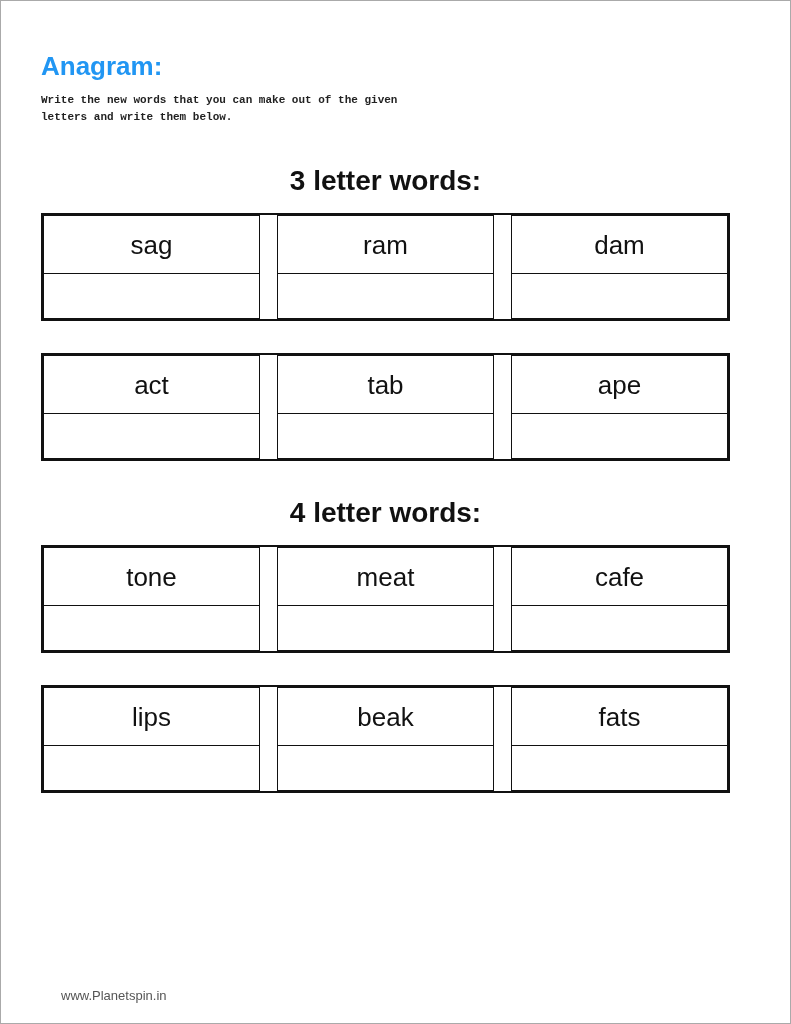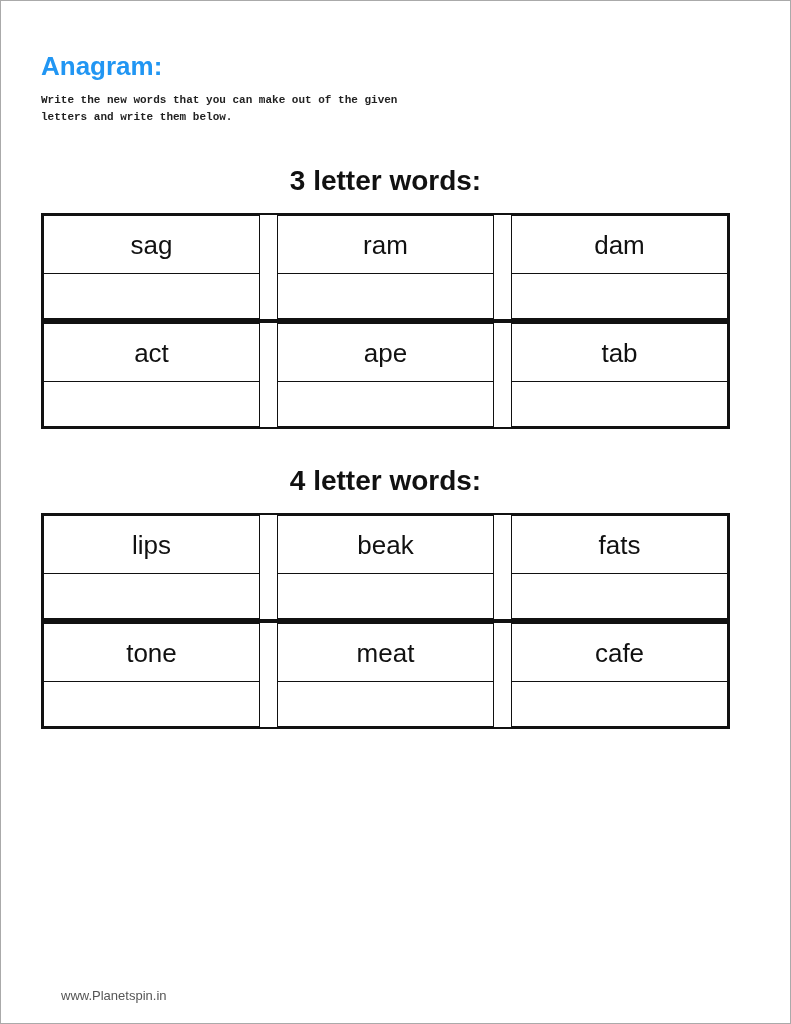--- a/index.html
+++ b/index.html
@@ -50,21 +50,21 @@
       margin-bottom: 16px;
       color: #111;
       font-family: Arial, sans-serif;
     }
 
     .word-grid {
       display: grid;
       grid-template-columns: repeat(3, 1fr);
       gap: 17px;
       border: 2px solid #111;
-      margin-bottom: 0;
+      margin-bottom: 32px;
     }
 
     .word-cell {
       border: 1.5px solid #111;
       display: flex;
       flex-direction: column;
     }
 
     .word-top {
       font-size: 26px;
@@ -117,57 +117,57 @@
         <div class="word-top">dam</div>
         <div class="word-bottom"></div>
       </div>
     </div>
     <div class="word-grid">
       <div class="word-cell">
         <div class="word-top">act</div>
         <div class="word-bottom"></div>
       </div>
       <div class="word-cell">
-        <div class="word-top">ape</div>
+        <div class="word-top">tab</div>
         <div class="word-bottom"></div>
       </div>
       <div class="word-cell">
-        <div class="word-top">tab</div>
+        <div class="word-top">ape</div>
         <div class="word-bottom"></div>
       </div>
     </div>
   </div>
 
   <div class="section">
     <div class="section-title">4 letter words:</div>
+    <div class="word-grid">
+      <div class="word-cell">
+        <div class="word-top">tone</div>
+        <div class="word-bottom"></div>
+      </div>
+      <div class="word-cell">
+        <div class="word-top">meat</div>
+        <div class="word-bottom"></div>
+      </div>
+      <div class="word-cell">
+        <div class="word-top">cafe</div>
+        <div class="word-bottom"></div>
+      </div>
+    </div>
     <div class="word-grid">
       <div class="word-cell">
         <div class="word-top">lips</div>
         <div class="word-bottom"></div>
       </div>
       <div class="word-cell">
         <div class="word-top">beak</div>
         <div class="word-bottom"></div>
       </div>
       <div class="word-cell">
         <div class="word-top">fats</div>
         <div class="word-bottom"></div>
       </div>
     </div>
-    <div class="word-grid">
-      <div class="word-cell">
-        <div class="word-top">tone</div>
-        <div class="word-bottom"></div>
-      </div>
-      <div class="word-cell">
-        <div class="word-top">meat</div>
-        <div class="word-bottom"></div>
-      </div>
-      <div class="word-cell">
-        <div class="word-top">cafe</div>
-        <div class="word-bottom"></div>
-      </div>
-    </div>
   </div>
 
   <div class="footer">www.Planetspin.in</div>
 
 </div>
 
 </body></html>

